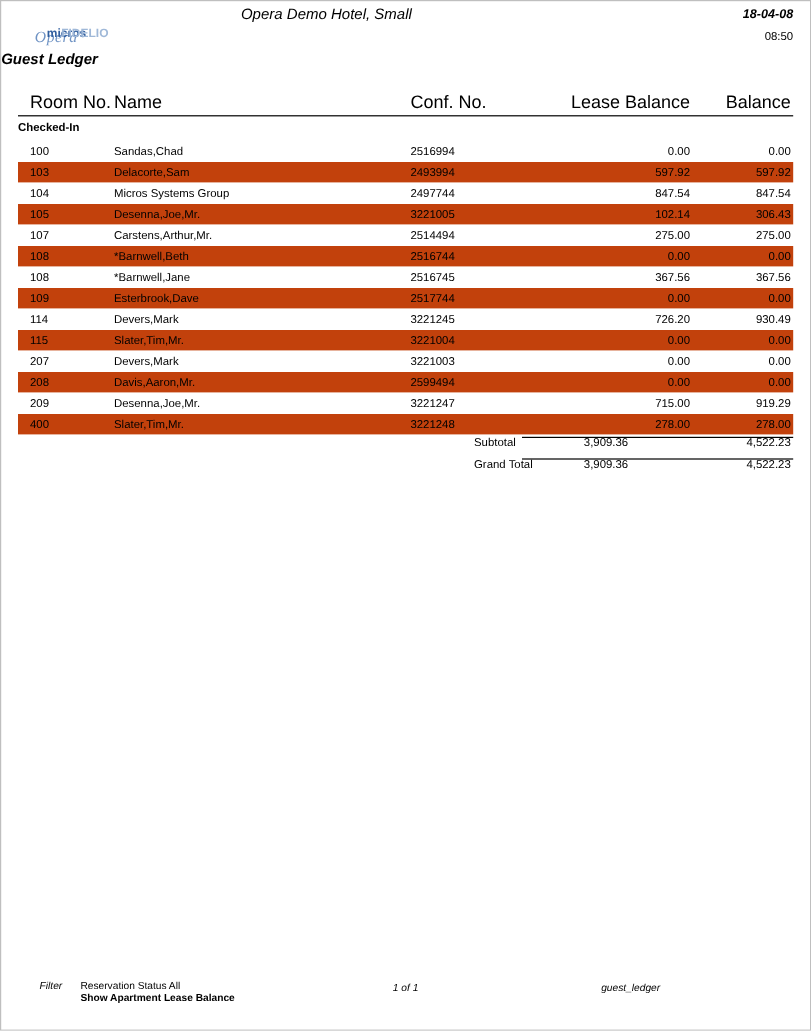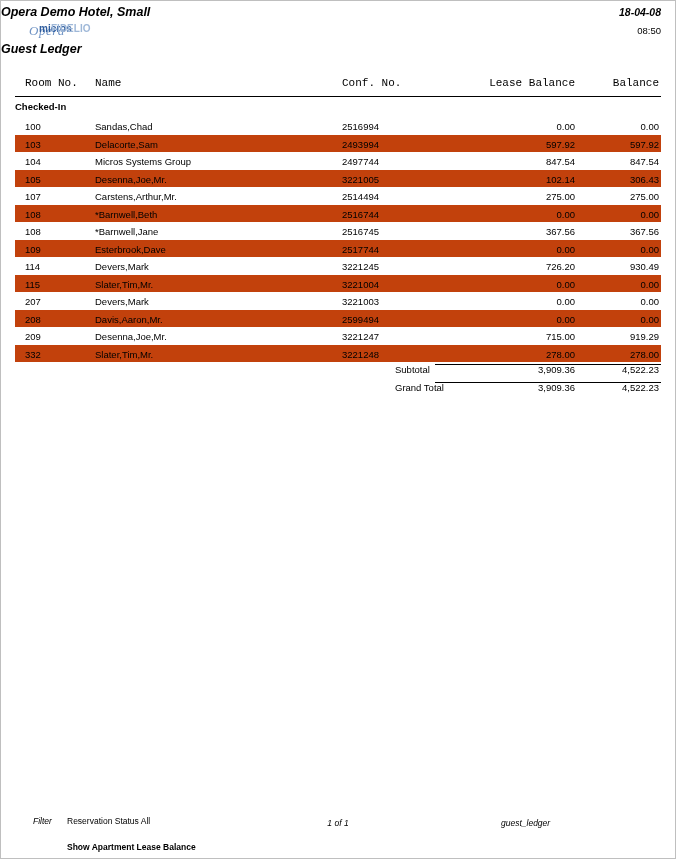--- a/index.html
+++ b/index.html
@@ -62,24 +62,24 @@
     font-size: 10px;
     font-weight: bold;
     color: #9fb8d8;
   }
 
   .hotel-title {
     position: absolute;
     left: 0;
     top: 4px;
     width: 542px;
-    text-align: left;
+    text-align: center;
     font-family: "Liberation Sans", sans-serif;
     font-size: 12.5px;
-    font-weight: bold;
+    font-weight: normal;
     font-style: italic;
     color: #000000;
   }
   .date-stamp {
     position: absolute;
     right: 14px;
     top: 5px;
     font-size: 10.5px;
     font-weight: bold;
     font-style: italic;
@@ -106,23 +106,22 @@
   
   .table-wrap {
     position: absolute;
     left: 14px;
     top: 76px;
     width: 646px;
   }
   .col-head {
     position: relative;
     height: 20px;
-    font-size: 11px;
+    font-size: 15px;
     color: #000;
-    font-family: Liberation Mono, monospace;
   }
   .col-head .c { position: absolute; top: 0; }
   .hdr-line {
     position: absolute;
     left: 0;
     top: 19px;
     width: 646px;
     height: 1px;
     background: #000000;
   }
@@ -158,21 +157,21 @@
 
   .totals {
     position: absolute;
     left: 0;
     top: 287px;
     width: 646px;
     font-size: 9.5px;
   }
   .totals .trow { position: relative; height: 18px; }
   .t-label { position: absolute; left: 380px; width: 115px; }
-  .t-lease { position: absolute; left: 420px; width: 140px; text-align: right; }
+  .t-lease { position: absolute; left: 420px; width: 140px; text-align: center; }
   .t-bal   { position: absolute; left: 560px; width: 84px; text-align: right; }
   .rule-sub {
     position: absolute;
     left: 420px;
     top: 0px;
     width: 226px;
     height: 1px;
     background: #000;
   }
   .rule-grand {
@@ -201,21 +200,21 @@
     font-style: italic;
   }
   .f-filter-1 {
     position: absolute;
     left: 66px;
     top: 0px;
   }
   .f-filter-2 {
     position: absolute;
     left: 66px;
-    top: 26px;
+    top: 10px;
     font-weight: bold;
   }
   .f-page {
     position: absolute;
     left: 0;
     top: 2px;
     width: 674px;
     text-align: center;
     font-style: italic;
   }
@@ -341,21 +340,21 @@
             <span class="cell c-bal">0.00</span>
           </div>
           <div class="row">
             <span class="cell c-room">209</span>
             <span class="cell c-name">Desenna,Joe,Mr.</span>
             <span class="cell c-conf">3221247</span>
             <span class="cell c-lease">715.00</span>
             <span class="cell c-bal">919.29</span>
           </div>
           <div class="row alt">
-            <span class="cell c-room">332</span>
+            <span class="cell c-room">400</span>
             <span class="cell c-name">Slater,Tim,Mr.</span>
             <span class="cell c-conf">3221248</span>
             <span class="cell c-lease">278.00</span>
             <span class="cell c-bal">278.00</span>
           </div>
         </div>
 
       <div class="totals">
         <span class="rule-sub"></span>
         <div class="trow">

